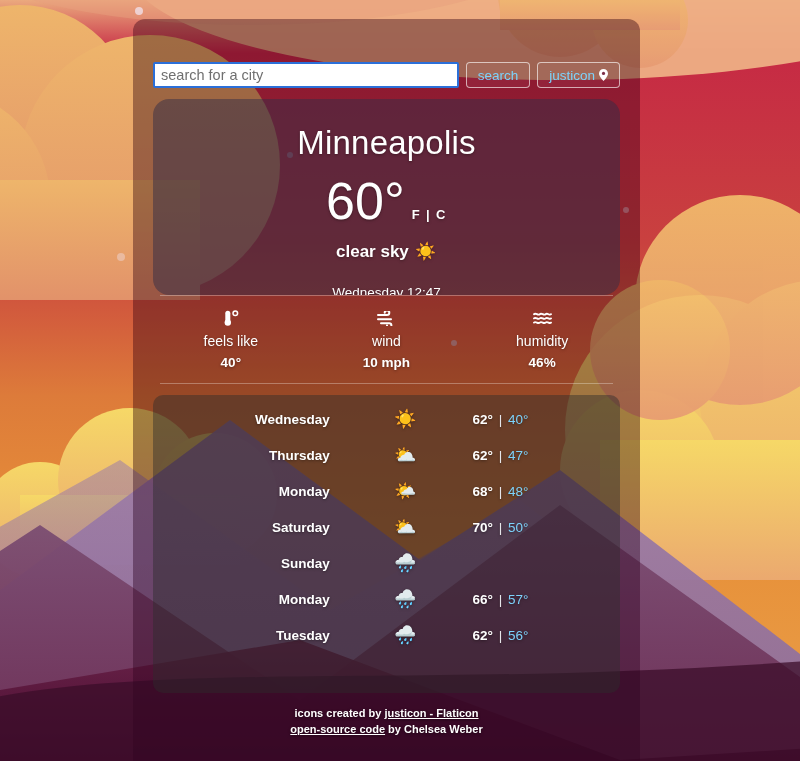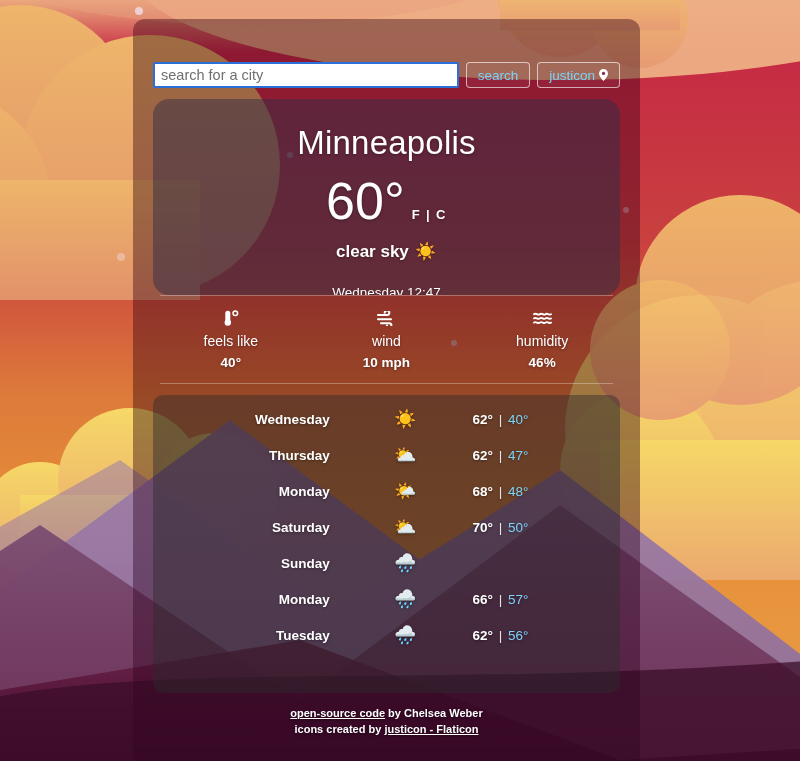--- a/index.html
+++ b/index.html
@@ -328,20 +328,20 @@
     <div class="frow">
       <div class="fday">Tuesday</div>
       <div class="ficon">🌧️</div>
       <div class="ftemps"><span>62°</span><span class="sep"> | </span><span class="lo">56°</span></div>
     </div>
 
   </div>
 
   <div class="footer">
     <div>
+      <span>icons created by </span><a href="#">justicon - Flaticon</a>
+    </div>
+    <div>
       <a href="#">open-source code</a><span> by Chelsea Weber</span>
     </div>
-    <div>
-      <span>icons created by </span><a href="#">justicon - Flaticon</a>
-    </div>
   </div>
 
 </div>
 
 </body></html>

